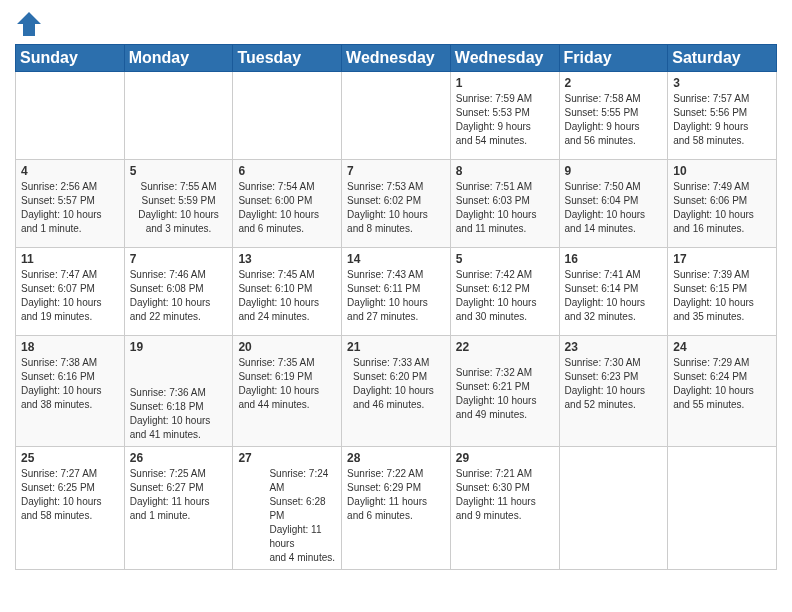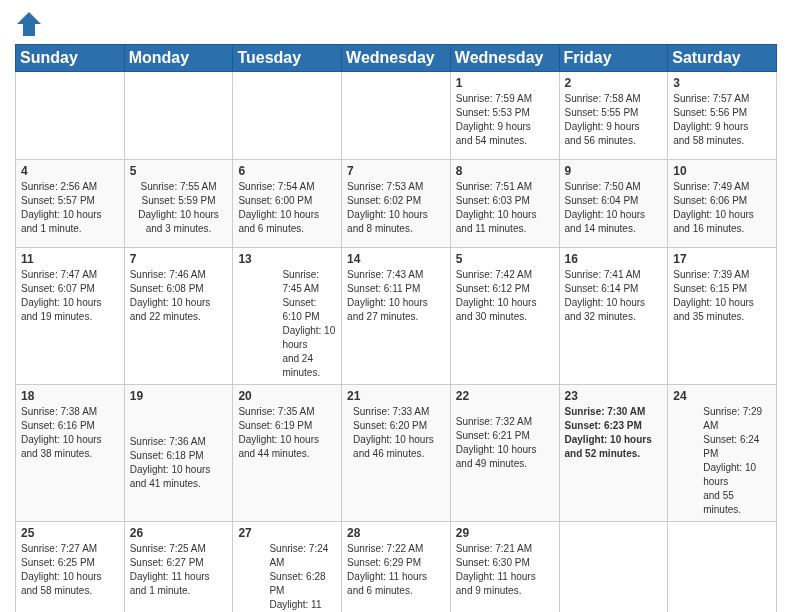--- a/index.html
+++ b/index.html
@@ -203,21 +203,21 @@
         </td>
         <td>
           <div class="day-number">7</div>
           <div class="day-info" style="white-space: pre-line;">Sunrise: 7:46 AM
 Sunset: 6:08 PM
 Daylight: 10 hours
 and 22 minutes.</div>
         </td>
         <td>
           <div class="day-number">13</div>
-          <div class="day-info" style="white-space: pre-line; margin-left: 44px;">Sunrise: 7:45 AM
+          <div class="day-info" style="white-space: pre-line;">Sunrise: 7:45 AM
 Sunset: 6:10 PM
 Daylight: 10 hours
 and 24 minutes.</div>
         </td>
         <td>
           <div class="day-number">14</div>
           <div class="day-info" style="white-space: pre-line;">Sunrise: 7:43 AM
 Sunset: 6:11 PM
 Daylight: 10 hours
 and 27 minutes.</div>
@@ -275,28 +275,28 @@
         </td>
         <td>
           <div class="day-number">22</div>
           <div class="day-info" style="white-space: pre-line; margin-top: 12px;">Sunrise: 7:32 AM
 Sunset: 6:21 PM
 Daylight: 10 hours
 and 49 minutes.</div>
         </td>
         <td>
           <div class="day-number">23</div>
-          <div class="day-info" style="white-space: pre-line; font-weight: bold;">Sunrise: 7:30 AM
+          <div class="day-info" style="white-space: pre-line;">Sunrise: 7:30 AM
 Sunset: 6:23 PM
 Daylight: 10 hours
 and 52 minutes.</div>
         </td>
         <td>
           <div class="day-number">24</div>
-          <div class="day-info" style="white-space: pre-line; margin-left: 30px;">Sunrise: 7:29 AM
+          <div class="day-info" style="white-space: pre-line;">Sunrise: 7:29 AM
 Sunset: 6:24 PM
 Daylight: 10 hours
 and 55 minutes.</div>
         </td>
       </tr>
       <tr>
         <td>
           <div class="day-number">25</div>
           <div class="day-info" style="white-space: pre-line;">Sunrise: 7:27 AM
 Sunset: 6:25 PM

